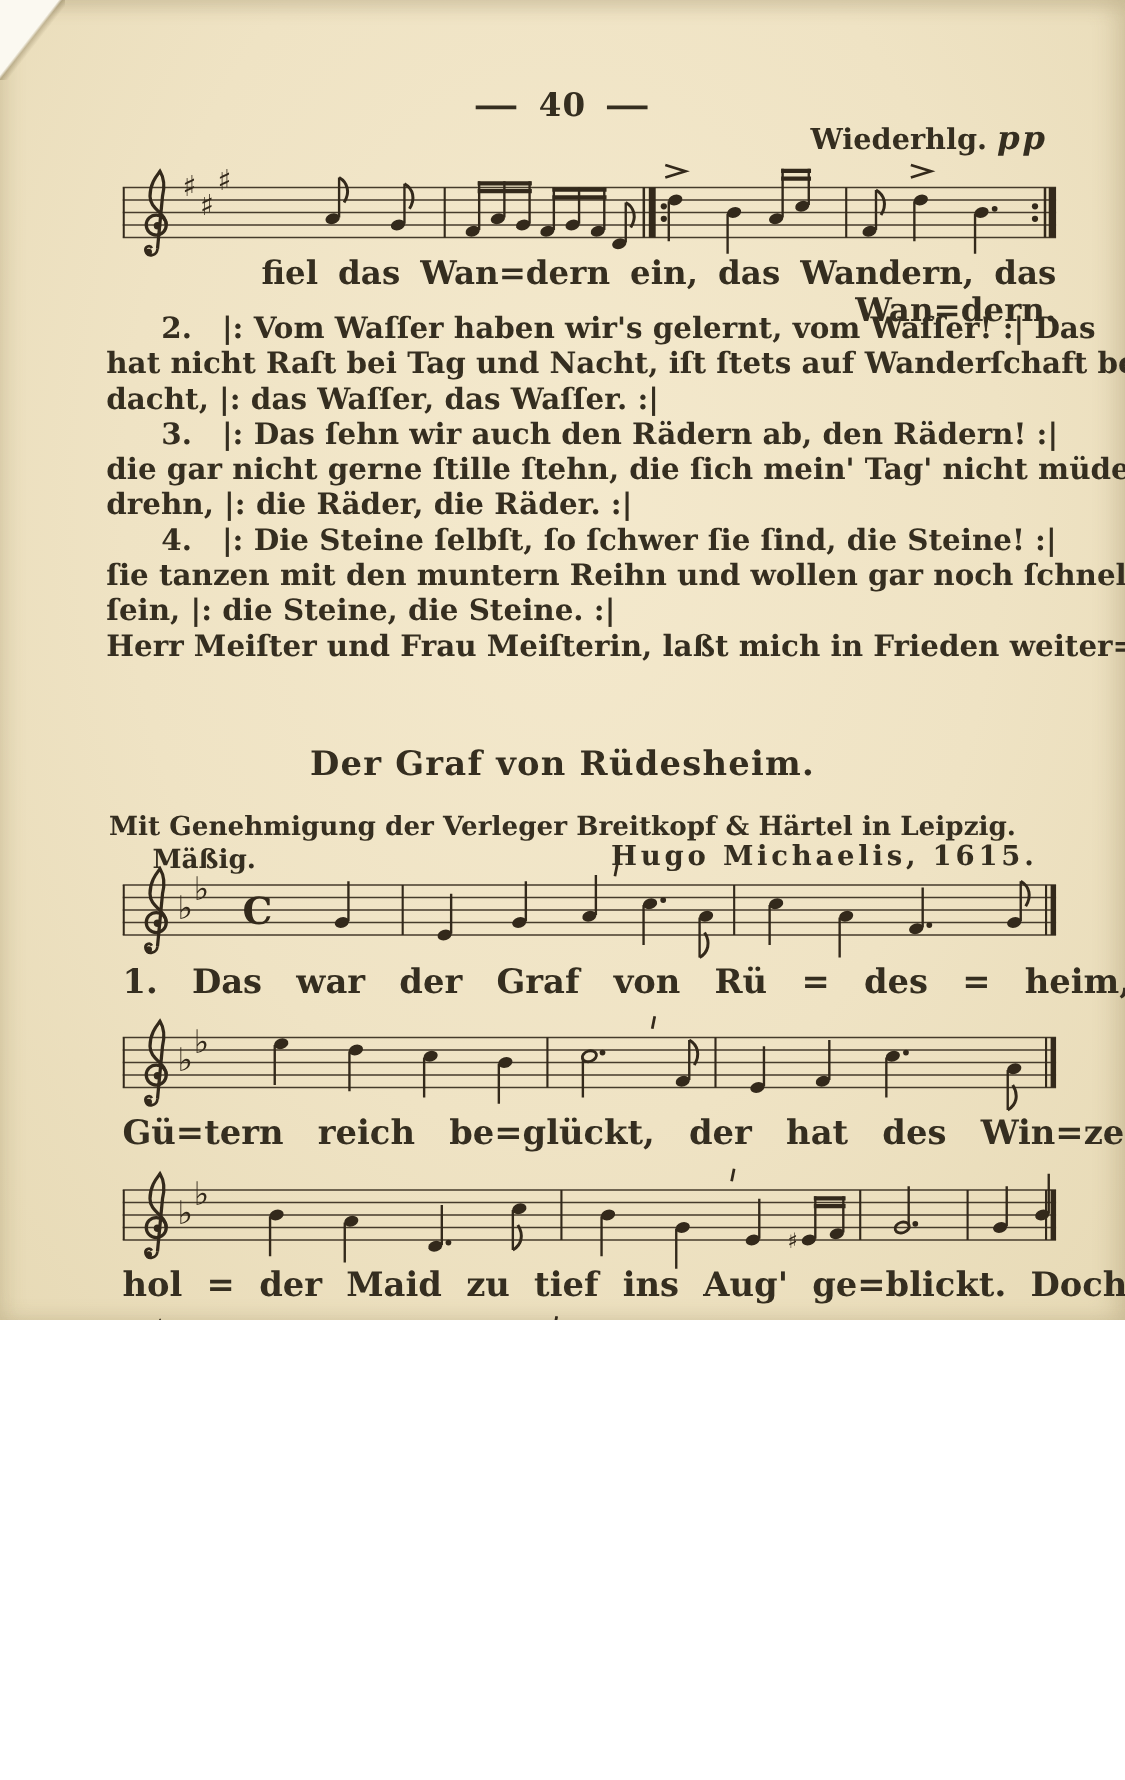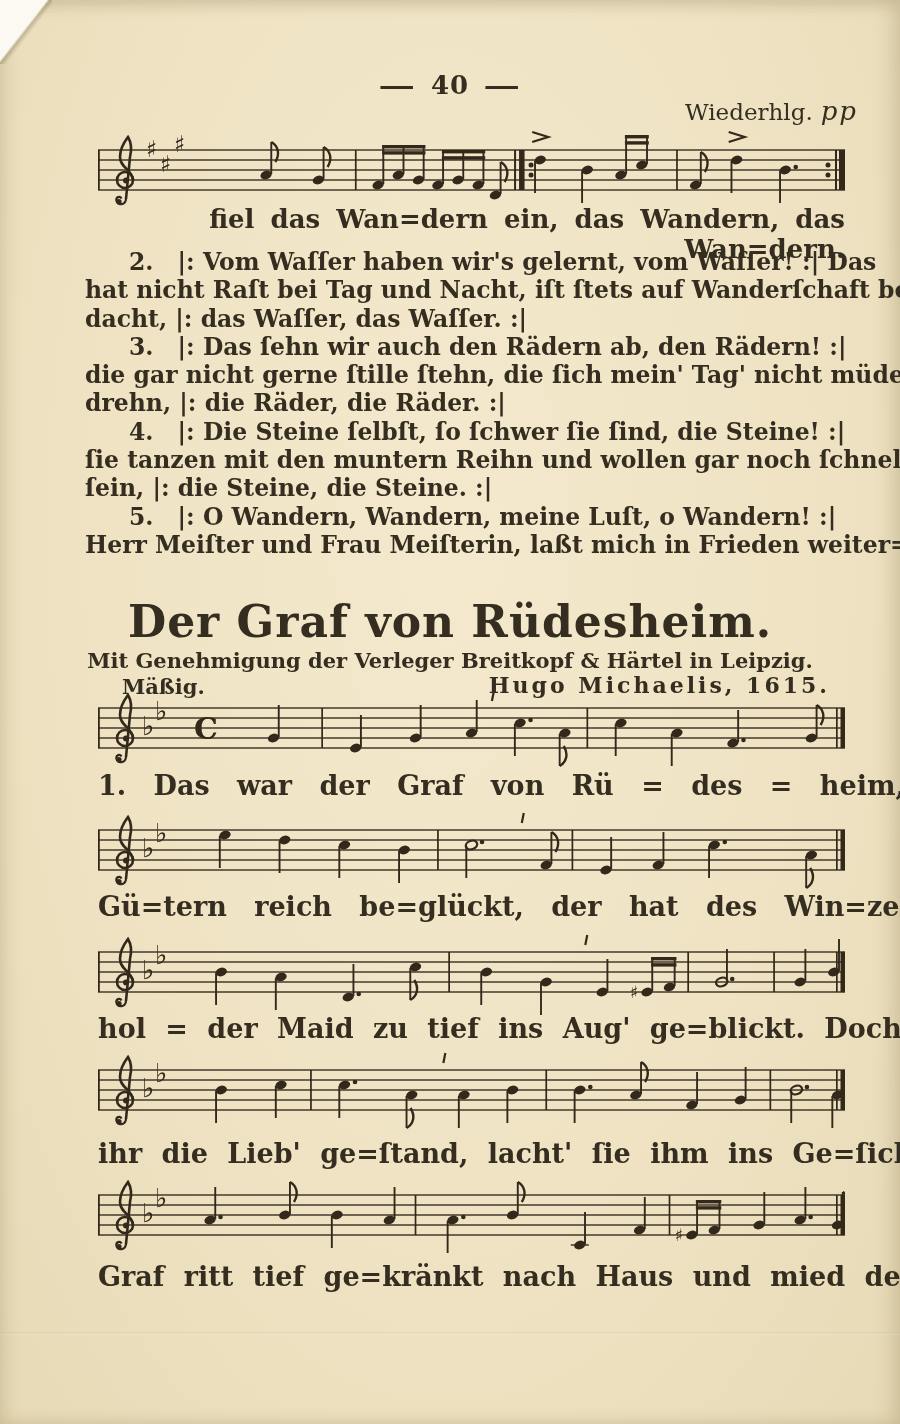--- a/index.html
+++ b/index.html
@@ -1,44 +1,44 @@
 <!DOCTYPE html>
 <html><head>
 <meta charset="utf-8">
 <style>
   html,body{margin:0;padding:0;}
   body{width:900px;height:1424px;font-family:"DejaVu Serif","Liberation Serif",serif;}
   .page{
-    position:relative;width:900px;height:1424px;overflow:hidden;
+    position:relative;width:900px;height:1056px;overflow:hidden;
     background:radial-gradient(ellipse at 50% 38%, #f4e9cd 0%, #efe3c4 55%, #e7dab6 100%);
     box-shadow:inset -10px 0 18px rgba(120,100,55,.16), inset 0 8px 14px rgba(120,100,55,.10), inset 10px 0 14px rgba(120,100,55,.08);
     color:#352e20;
   }
   .corner-fold{
     position:absolute;top:0;left:0;width:52px;height:64px;
     background:linear-gradient(128deg,#fbf9f1 0 46%, rgba(90,75,40,.28) 49%, rgba(90,75,40,0) 55%);
   }
   .crease{position:absolute;left:0;width:100%;height:3px;
     background:linear-gradient(180deg,rgba(120,100,55,0),rgba(120,100,55,.12),rgba(255,255,255,.25),rgba(120,100,55,0));}
   .hdr-num{position:absolute;top:70px;left:0;width:100%;text-align:center;font-size:26px;font-weight:bold;letter-spacing:1px;}
   .hdr-num .dash{display:inline-block;margin:0 20px;transform:scaleX(1.4);}
-  .hdr-repeat{position:absolute;top:96px;right:42px;font-size:23px;font-weight:normal;}
+  .hdr-repeat{position:absolute;top:96px;right:62px;font-size:23px;font-weight:bold;}
   .hdr-repeat .dyn{font-style:italic;font-size:26px;letter-spacing:2px;margin-left:8px;}
   .staff{position:absolute;left:98px;width:747px;height:108px;}
   .staff svg{display:block;}
   .refrain{position:absolute;top:204px;left:98px;width:747px;text-align:right;font-size:26px;font-weight:bold;word-spacing:7px;}
   .verses{position:absolute;left:85px;width:750px;}
   .verse{margin:0;}
   .vline{font-size:23.5px;font-weight:bold;line-height:28.3px;text-align:justify;text-align-last:justify;white-space:nowrap;}
   .vline.vfirst{padding-left:44px;}
   .vline.vlast{text-align:left;text-align-last:left;white-space:normal;}
   .vnum{margin-right:24px;}
   .v-attr-row{display:flex;justify-content:space-between;align-items:baseline;padding-right:42px;}
   .attribution{font-size:22px;font-weight:bold;letter-spacing:2px;}
-  .title{position:absolute;top:596px;left:0;width:100%;text-align:center;font-size:44px;font-weight:bold;letter-spacing:1px;}
+  .title{position:absolute;top:596px;left:0;width:100%;text-align:center;font-size:27px;font-weight:bold;letter-spacing:1px;}
   .permission{position:absolute;top:648px;left:0;width:100%;text-align:center;font-size:21px;font-weight:bold;}
   .tempo{position:absolute;top:674px;left:122px;font-size:21px;font-weight:bold;}
   .composer{position:absolute;top:672px;right:70px;font-size:22px;font-weight:bold;letter-spacing:3px;}
   .mlyric{position:absolute;left:98px;width:747px;text-align:center;font-size:27px;font-weight:bold;word-spacing:10px;white-space:nowrap;}
   .mlyric.wide{word-spacing:18px;}
 </style>
 </head>
 <body>
 
 <div class="page">
@@ -408,21 +408,20 @@
       <div class="vline vfirst"><span class="vnum">3.</span><span>|: Das ſehn wir auch den Rädern ab, den Rädern! :|</span></div>
       <div class="vline">die gar nicht gerne ſtille ſtehn, die ſich mein' Tag' nicht müde</div>
       <div class="vline vlast">drehn, |: die Räder, die Räder. :|</div>
     </div>
     <div class="verse">
       <div class="vline vfirst"><span class="vnum">4.</span><span>|: Die Steine ſelbſt, ſo ſchwer ſie ſind, die Steine! :|</span></div>
       <div class="vline">ſie tanzen mit den muntern Reihn und wollen gar noch ſchneller</div>
       <div class="vline vlast">ſein, |: die Steine, die Steine. :|</div>
     </div>
     <div class="verse">
-      <div class="vline vfirst"><span class="vnum">5.</span><span>|: O Wandern, Wandern, meine Luſt, o Wandern! :|</span></div>
       <div class="vline">Herr Meiſter und Frau Meiſterin, laßt mich in Frieden weiter=</div>
     </div>
   </div>
 
   <div class="title">Der Graf von Rüdesheim.</div>
   <div class="permission">Mit Genehmigung der Verleger Breitkopf &amp; Härtel in Leipzig.</div>
   <div class="tempo">Mäßig.</div>
   <div class="composer">Hugo Michaelis, 1615.</div>
 
   <div class="mlyric wide" style="top:770px;">1. Das war der Graf von Rü = des = heim, mit</div>

